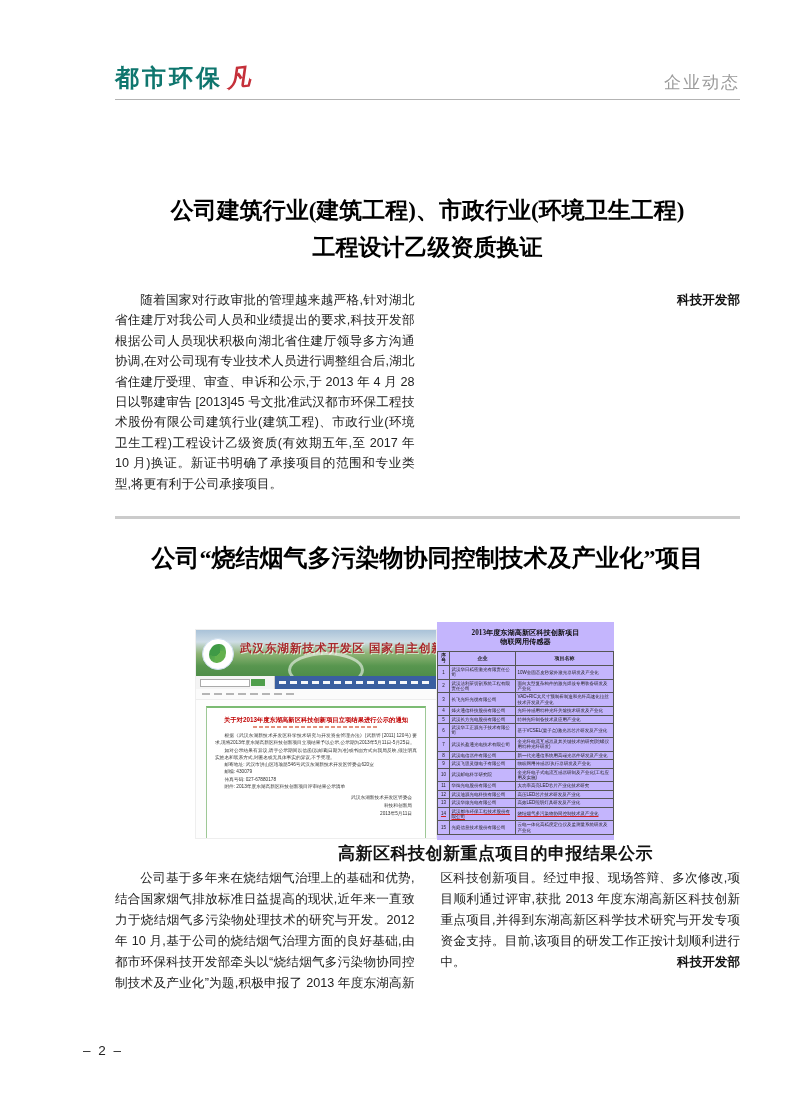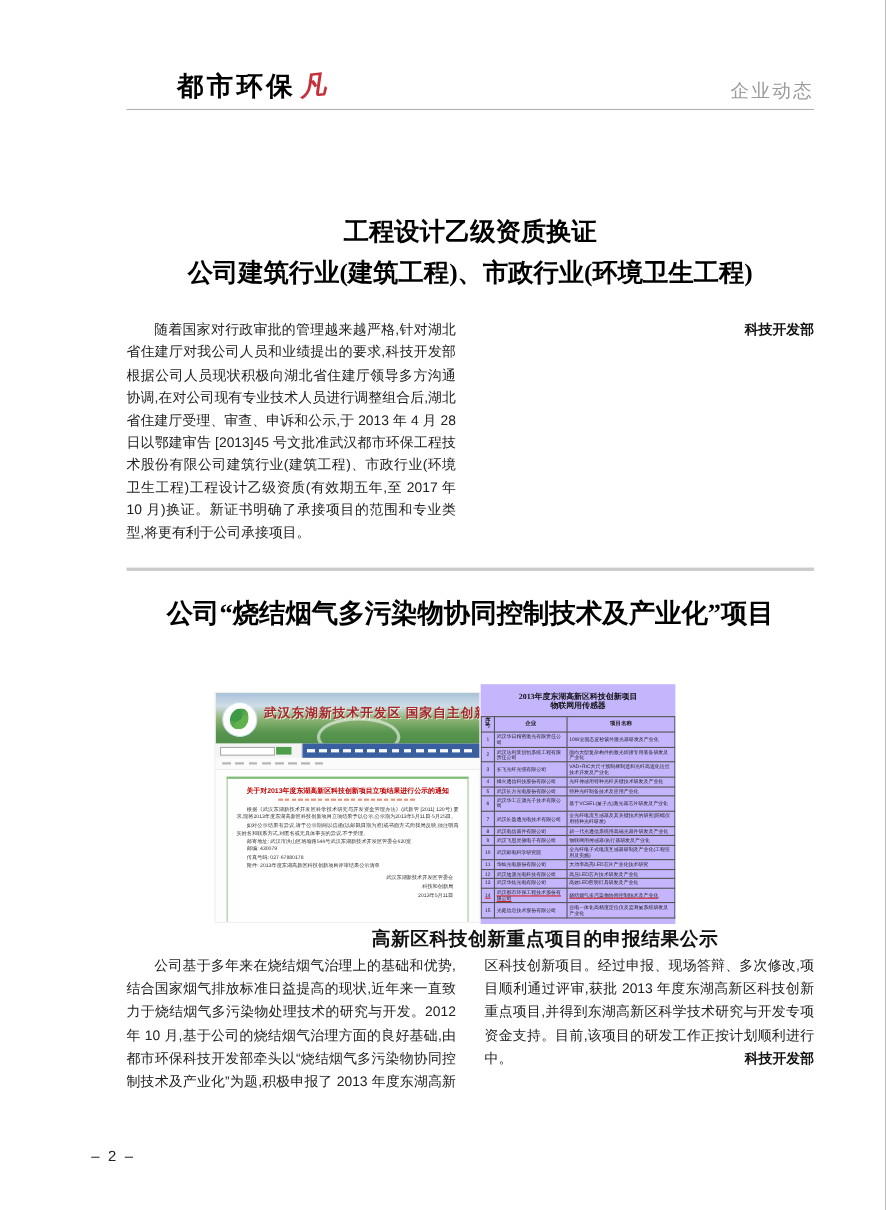--- a/index.html
+++ b/index.html
@@ -4,21 +4,21 @@
 <style>
   html,body{margin:0;padding:0;background:#888;}
   #page{position:relative;width:805px;height:1100px;background:#ffffff;overflow:hidden;
         font-family:"Liberation Sans", sans-serif;}
 
   
   .header{position:absolute;left:115px;top:62px;width:625px;height:38px;
           border-bottom:1px solid #b3b3b3;display:flex;justify-content:space-between;
           align-items:flex-end;padding-bottom:5px;box-sizing:border-box;}
   .logo-wrap{display:flex;align-items:baseline;}
-  .logo-text{font-size:24px;font-weight:600;letter-spacing:3px;color:#000000;margin-left:46px;}
+  .logo-text{font-size:24px;font-weight:600;letter-spacing:3px;color:#0f766e;}
   .logo-mark{font-size:24px;color:#c5303a;font-style:italic;font-weight:bold;
              display:inline-block;transform:rotate(-6deg);margin-left:3px;
              font-family:"Liberation Serif",serif;}
   .section-label{font-size:17px;color:#9b9b9b;letter-spacing:2px;}
 
   
   .art-title{position:absolute;left:100px;width:655px;text-align:center;
              font-family:"Liberation Serif",serif;font-weight:bold;color:#000;}
   #a1-title{top:192px;font-size:23px;line-height:37px;}
   #a2-title{top:538px;font-size:24px;line-height:40px;font-family:Liberation Serif, serif;}
@@ -104,22 +104,22 @@
 
   <div class="header">
     <div class="logo-wrap">
       <span class="logo-text">都市环保</span>
       <span class="logo-mark">凡</span>
     </div>
     <span class="section-label">企业动态</span>
   </div>
 
   <div class="art-title" id="a1-title">
+    <div>公司建筑行业(建筑工程)、市政行业(环境卫生工程)</div>
     <div>工程设计乙级资质换证</div>
-    <div>公司建筑行业(建筑工程)、市政行业(环境卫生工程)</div>
   </div>
 
   <div class="twocol" id="a1-body">
     <p>随着国家对行政审批的管理越来越严格,针对湖北省住建厅对我公司人员和业绩提出的要求,科技开发部根据公司人员现状积极向湖北省住建厅领导多方沟通协调,在对公司现有专业技术人员进行调整组合后,湖北省住建厅受理、审查、申诉和公示,于 2013 年 4 月 28 日以鄂建审告 [2013]45 号文批准武汉都市环保工程技术股份有限公司建筑行业(建筑工程)、市政行业(环境卫生工程)工程设计乙级资质(有效期五年,至 2017 年 10 月)换证。新证书明确了承接项目的范围和专业类型,将更有利于公司承接项目。</p>
     <p class="byline-line">科技开发部</p>
   </div>
 
   <div class="divider"></div>
 
   <div class="art-title" id="a2-title">

